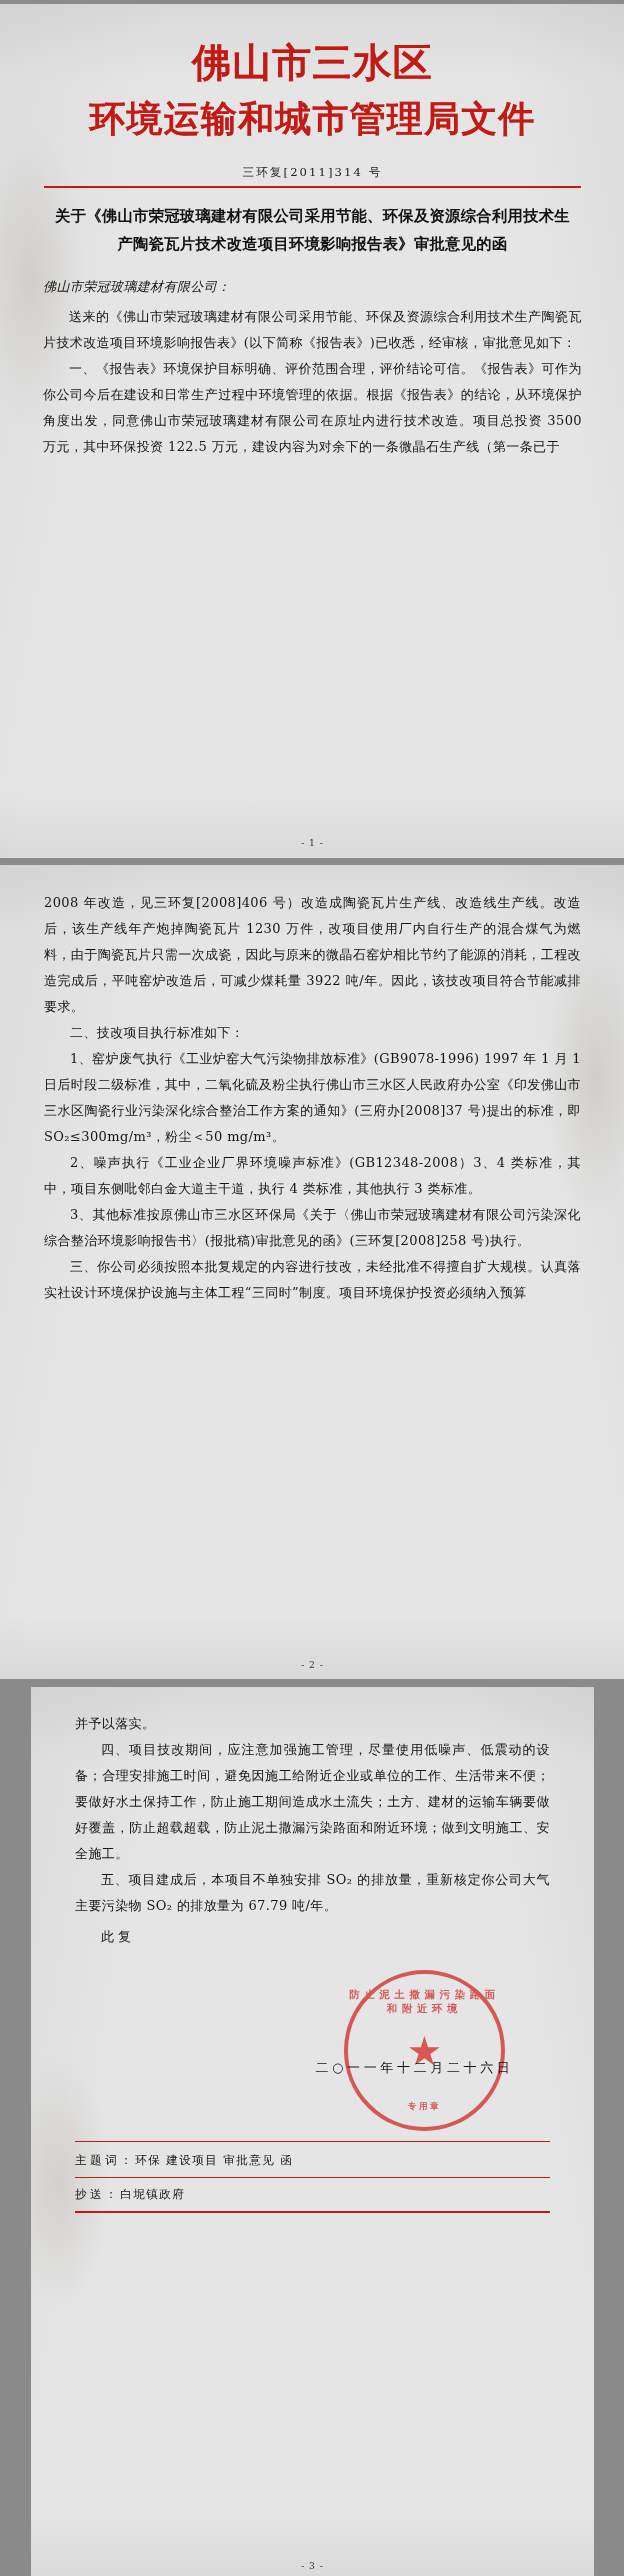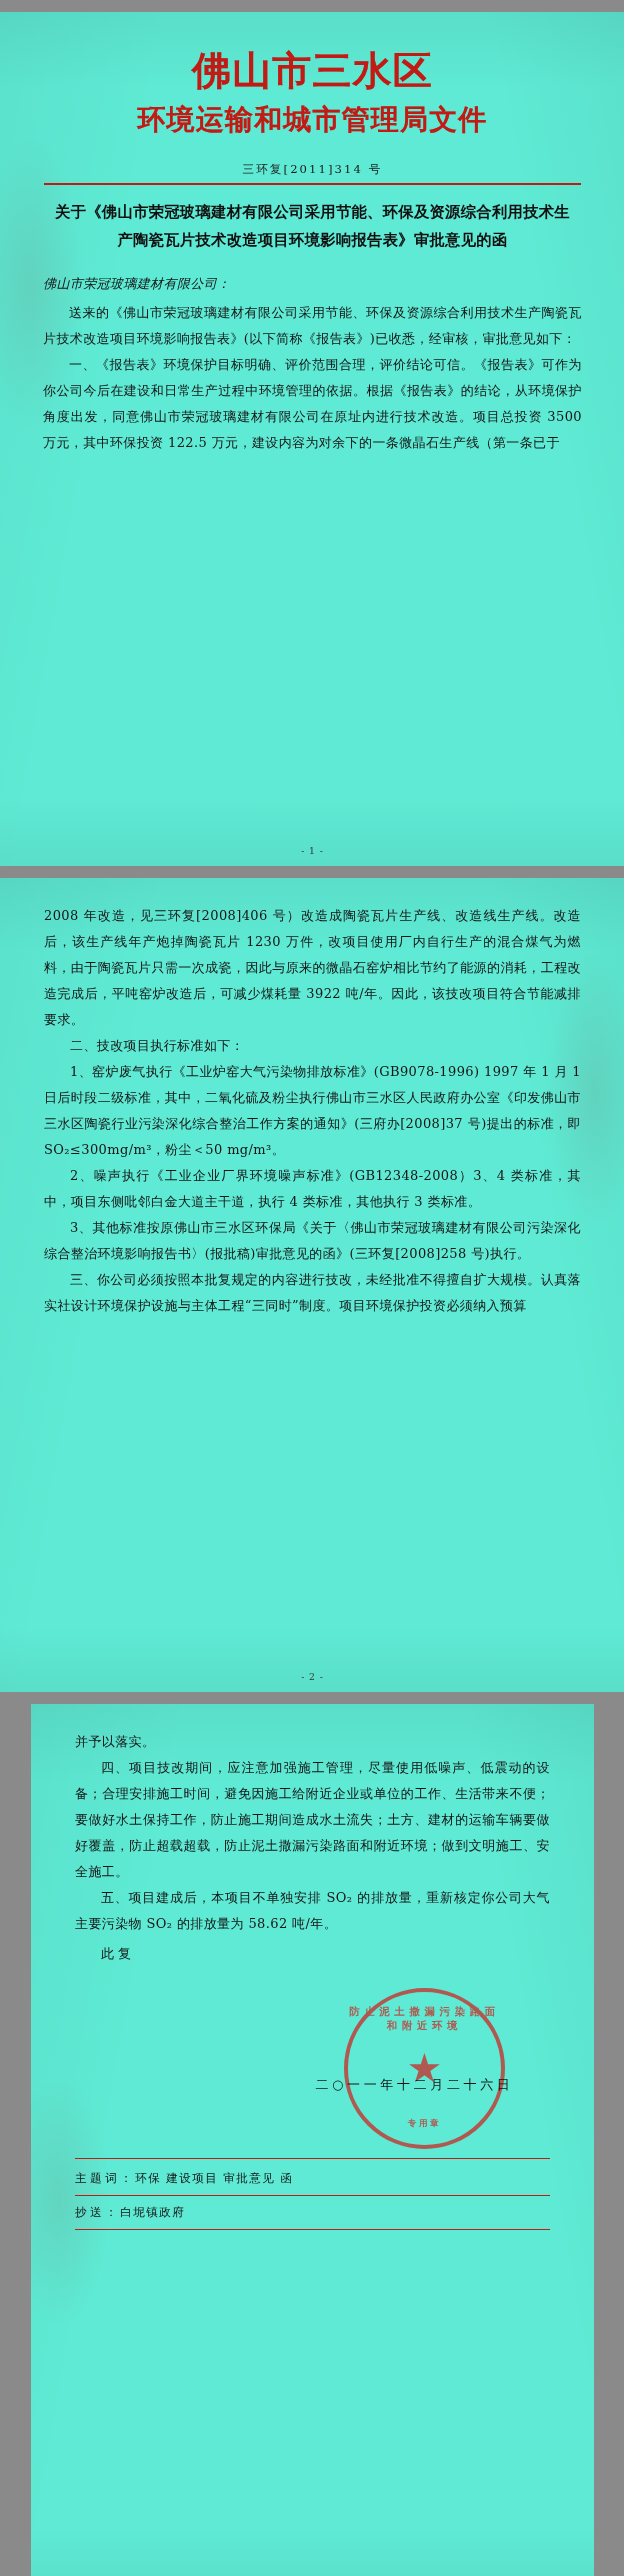--- a/index.html
+++ b/index.html
@@ -6,22 +6,22 @@
     margin: 0;
     padding: 0;
     background: #8a8a8a;
   }
   body {
     width: 625px;
     font-family: "DejaVu Serif", "Liberation Serif", serif;
   }
   .page {
     position: relative;
-    background: #5eead4;
-    margin: 12px auto;
+    background: #e5e5e5;
+    margin: 4px auto;
     box-sizing: border-box;
     overflow: hidden;
   }
   .page-1 { width: 625px; height: 854px; padding: 18.4px 43px; }
   .page-2 { width: 625px; height: 814px; padding: 24.5px 44px; margin-top: 7.3px;}
   .page-3 { width: 563px; height: 894px; padding: 24.5px 44px; margin-top: 7.3px;}
 
   
   .paper-tex {
     position: absolute; inset: 0;
@@ -41,21 +41,21 @@
     font-weight: bold;
     letter-spacing: 0.12em;
     text-shadow: 0 0 0.6px rgba(194,26,20,0.5);
   }
   .masthead .line1 {
     font-size: 39px;
     line-height: 1.25;
     margin-top: 16px;
   }
   .masthead .line2 {
-    font-size: 28px;
+    font-size: 36px;
     line-height: 1.45;
     margin-top: 4.9px;
   }
   .docnum {
     text-align: center;
     font-size: 11.6px;
     letter-spacing: 0.18em;
     margin-top: 21px;
     color: #1b1b1b;
   }
@@ -201,21 +201,21 @@
   </div>
   <div class="pagenum">- 2 -</div>
 </div>
 
 <div class="page page-3">
   <div class="paper-tex"></div>
   <div class="smudge" style="left:-24.5px; top:367px; width:104px; height:257px;"></div>
   <div class="content">
     <p class="body noindent">并予以落实。</p>
     <p class="body">四、项目技改期间，应注意加强施工管理，尽量使用低噪声、低震动的设备；合理安排施工时间，避免因施工给附近企业或单位的工作、生活带来不便；要做好水土保持工作，防止施工期间造成水土流失；土方、建材的运输车辆要做好覆盖，防止超载超载，防止泥土撒漏污染路面和附近环境；做到文明施工、安全施工。</p>
-    <p class="body">五、项目建成后，本项目不单独安排 SO₂ 的排放量，重新核定你公司大气主要污染物 SO₂ 的排放量为 58.62 吨/年。</p>
+    <p class="body">五、项目建成后，本项目不单独安排 SO₂ 的排放量，重新核定你公司大气主要污染物 SO₂ 的排放量为 67.79 吨/年。</p>
     <div class="cifu">此复</div>
 
     <div style="position:relative; height:184px;">
       <div class="seal" style="left:269px; top:24.5px;">
         <div class="arc-top">防止泥土撒漏污染路面和附近环境</div>
         <div class="star">★</div>
         <div class="arc-bottom">专用章</div>
       </div>
       <div class="sign-block" style="position:absolute; right:12px; top:107px; left:0;">二○一一年十二月二十六日</div>
     </div>

